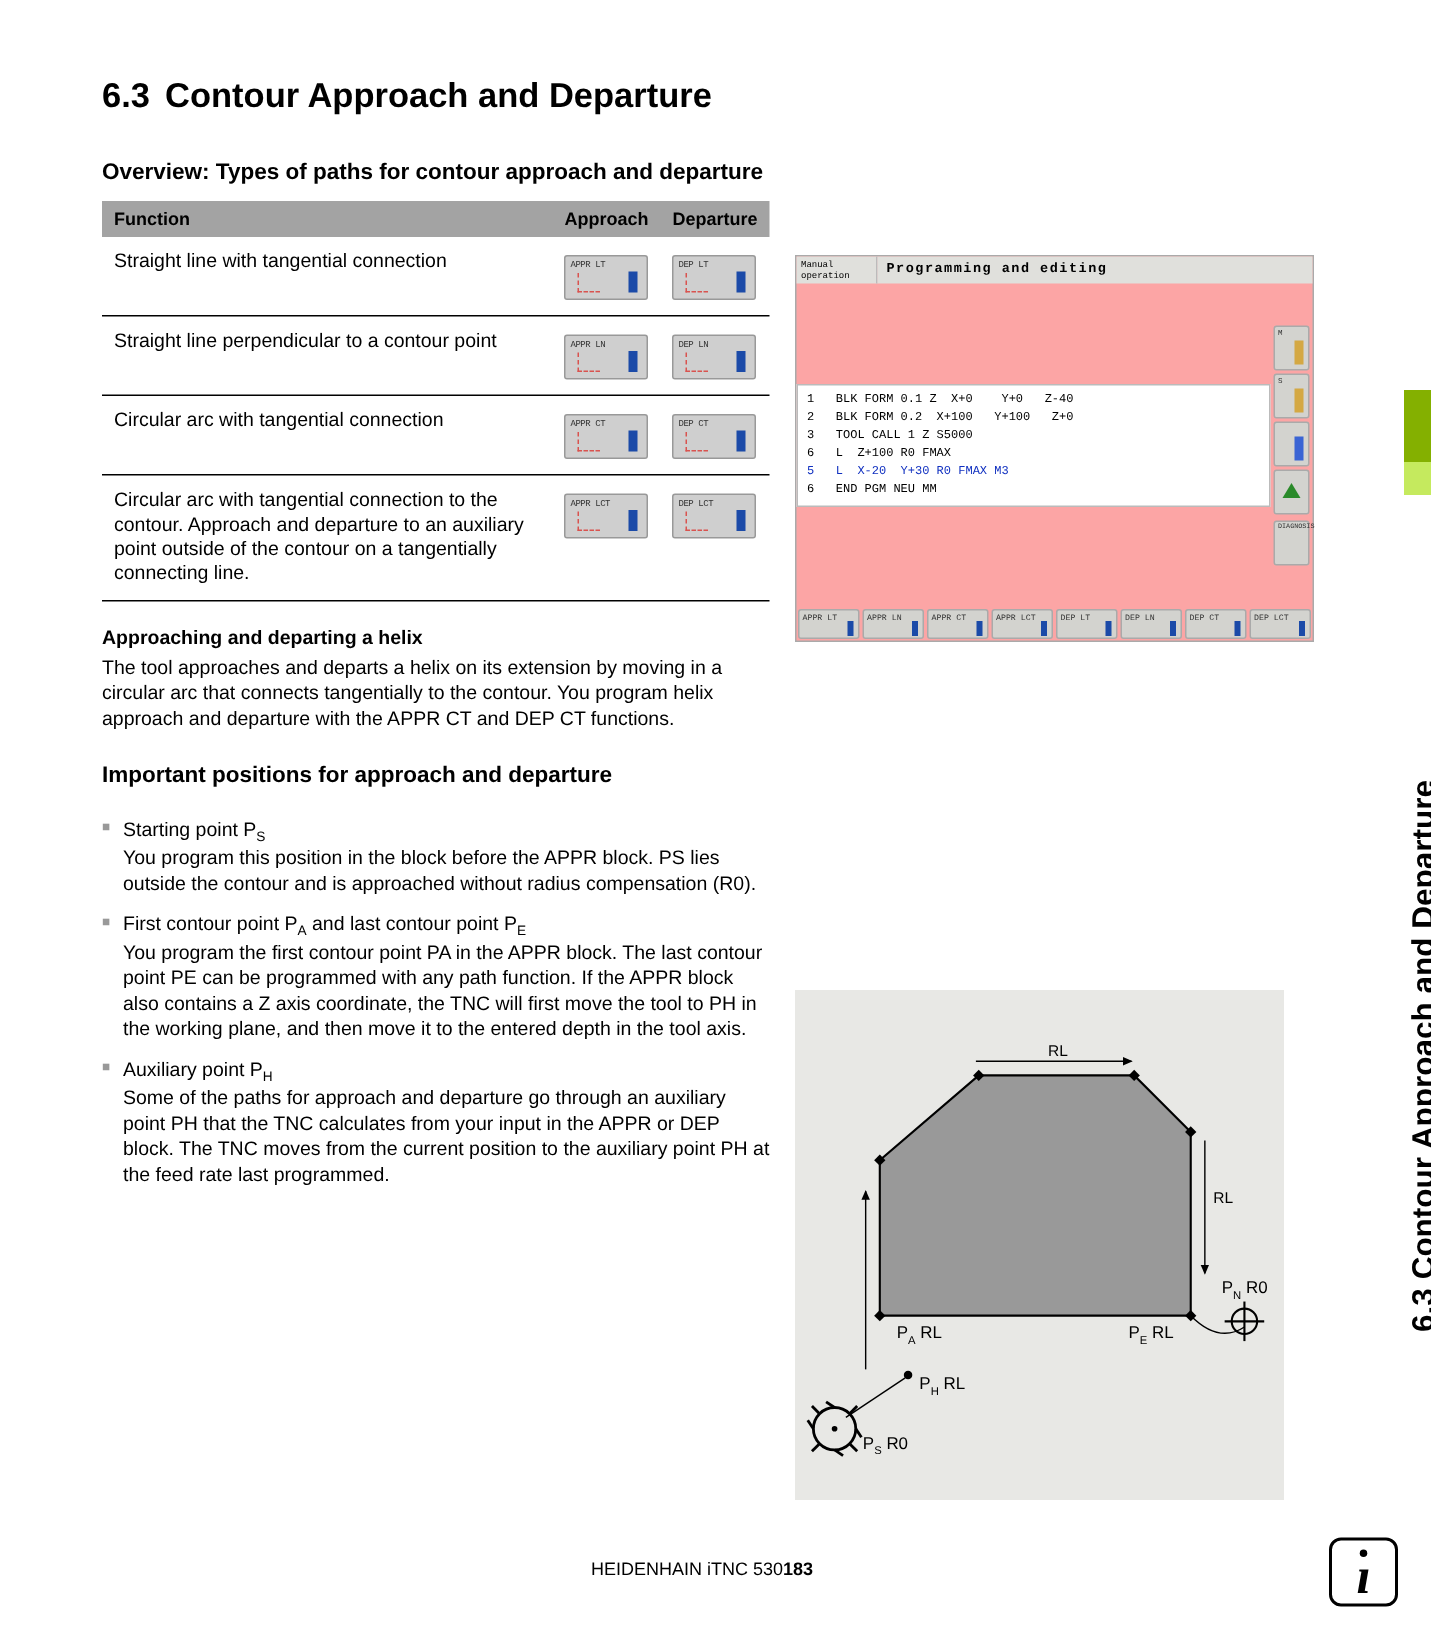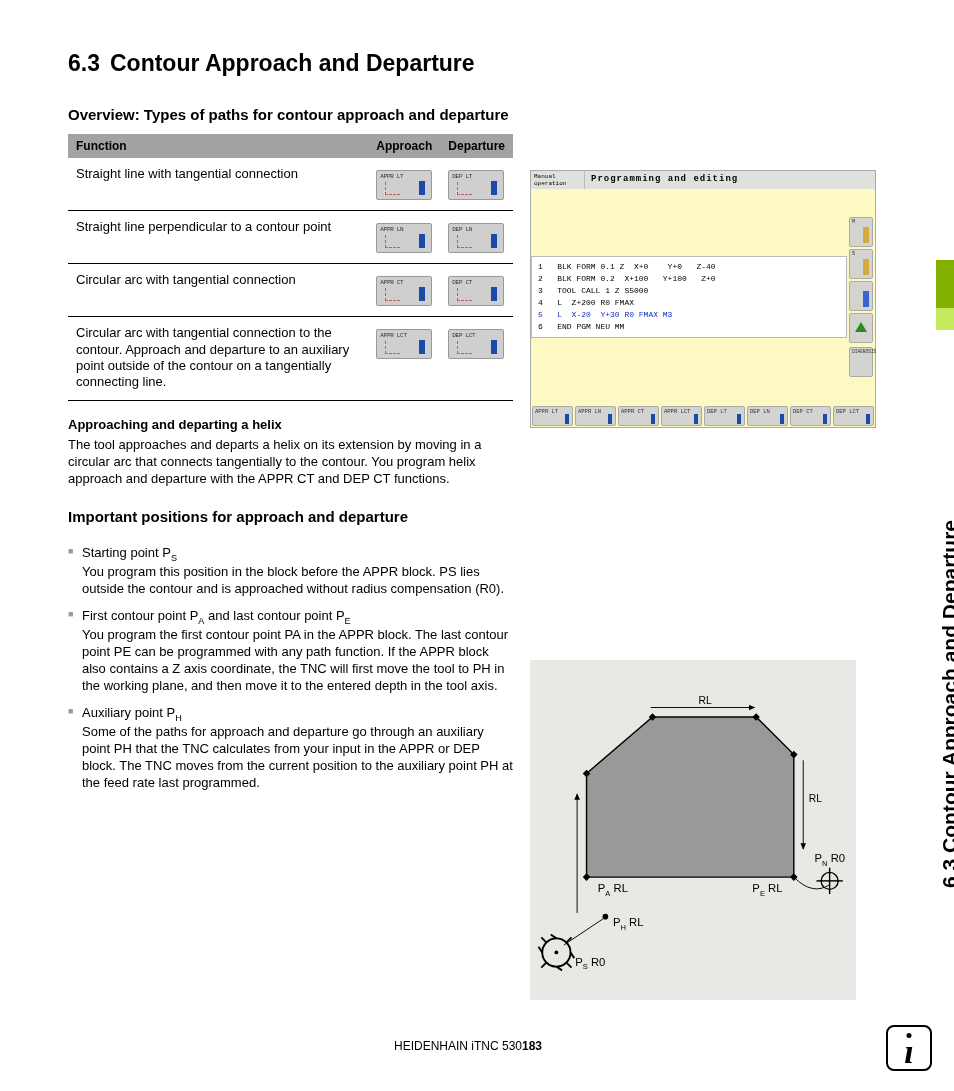--- a/index.html
+++ b/index.html
@@ -52,21 +52,21 @@
   ul.bullets { list-style: none; }
   ul.bullets li { position: relative; padding-left: 14px; margin-bottom: 10px; font-size: 13px; line-height: 1.3; }
   ul.bullets li::before { content: "■"; position: absolute; left: 0; top: 1px; font-size: 9px; color: #999; }
   sub { font-size: 0.7em; vertical-align: sub; }
 
   
   .cnc-screen {
     position: absolute;
     left: 530px; top: 170px;
     width: 346px; height: 258px;
-    background: #fef9c3;
+    background: #fca5a5;
     border: 1px solid #aaa;
     font-family: "Courier New", monospace;
   }
   .cnc-header { display: flex; height: 18px; }
   .cnc-modelabel { width: 54px; font-size: 6px; padding: 2px 3px; border-right: 1px solid #bbb; background:#e0e0dc; }
   .cnc-titlebar { flex: 1; font-size: 9px; letter-spacing: 1px; padding: 3px 6px; font-weight: bold; background:#e0e0dc; }
   .cnc-body { display: flex; height: calc(100% - 40px); align-items: center; }
   .cnc-code {
     flex: 1; background: #fff; margin: 0 0 0 0;
     font-size: 8px; line-height: 1.5; padding: 4px 6px;
@@ -191,21 +191,21 @@
     </li>
   </ul>
 </div>
 
 <div class="cnc-screen">
   <div class="cnc-header">
     <div class="cnc-modelabel">Manual operation</div>
     <div class="cnc-titlebar">Programming and editing</div>
   </div>
   <div class="cnc-body">
-    <div class="cnc-code" id="cnc-code"><div>1   BLK FORM 0.1 Z  X+0    Y+0   Z-40</div><div>2   BLK FORM 0.2  X+100   Y+100   Z+0</div><div>3   TOOL CALL 1 Z S5000</div><div>4   L  Z+200 R0 FMAX</div><div class="hl">5   L  X-20  Y+30 R0 FMAX M3</div><div>6   END PGM NEU MM</div></div>
+    <div class="cnc-code" id="cnc-code"><div>1   BLK FORM 0.1 Z  X+0    Y+0   Z-40</div><div>2   BLK FORM 0.2  X+100   Y+100   Z+0</div><div>3   TOOL CALL 1 Z S5000</div><div>6   L  Z+100 R0 FMAX</div><div class="hl">5   L  X-20  Y+30 R0 FMAX M3</div><div>6   END PGM NEU MM</div></div>
     <div class="cnc-sidebar">
       <div class="cnc-sidebtn gold">
           <span class="lbl">M</span>
         </div>
       <div class="cnc-sidebtn gold">
           <span class="lbl">S</span>
         </div>
       <div class="cnc-sidebtn blue"></div>
       <div class="cnc-sidebtn tri"></div>
       <div style="flex:1"></div>

